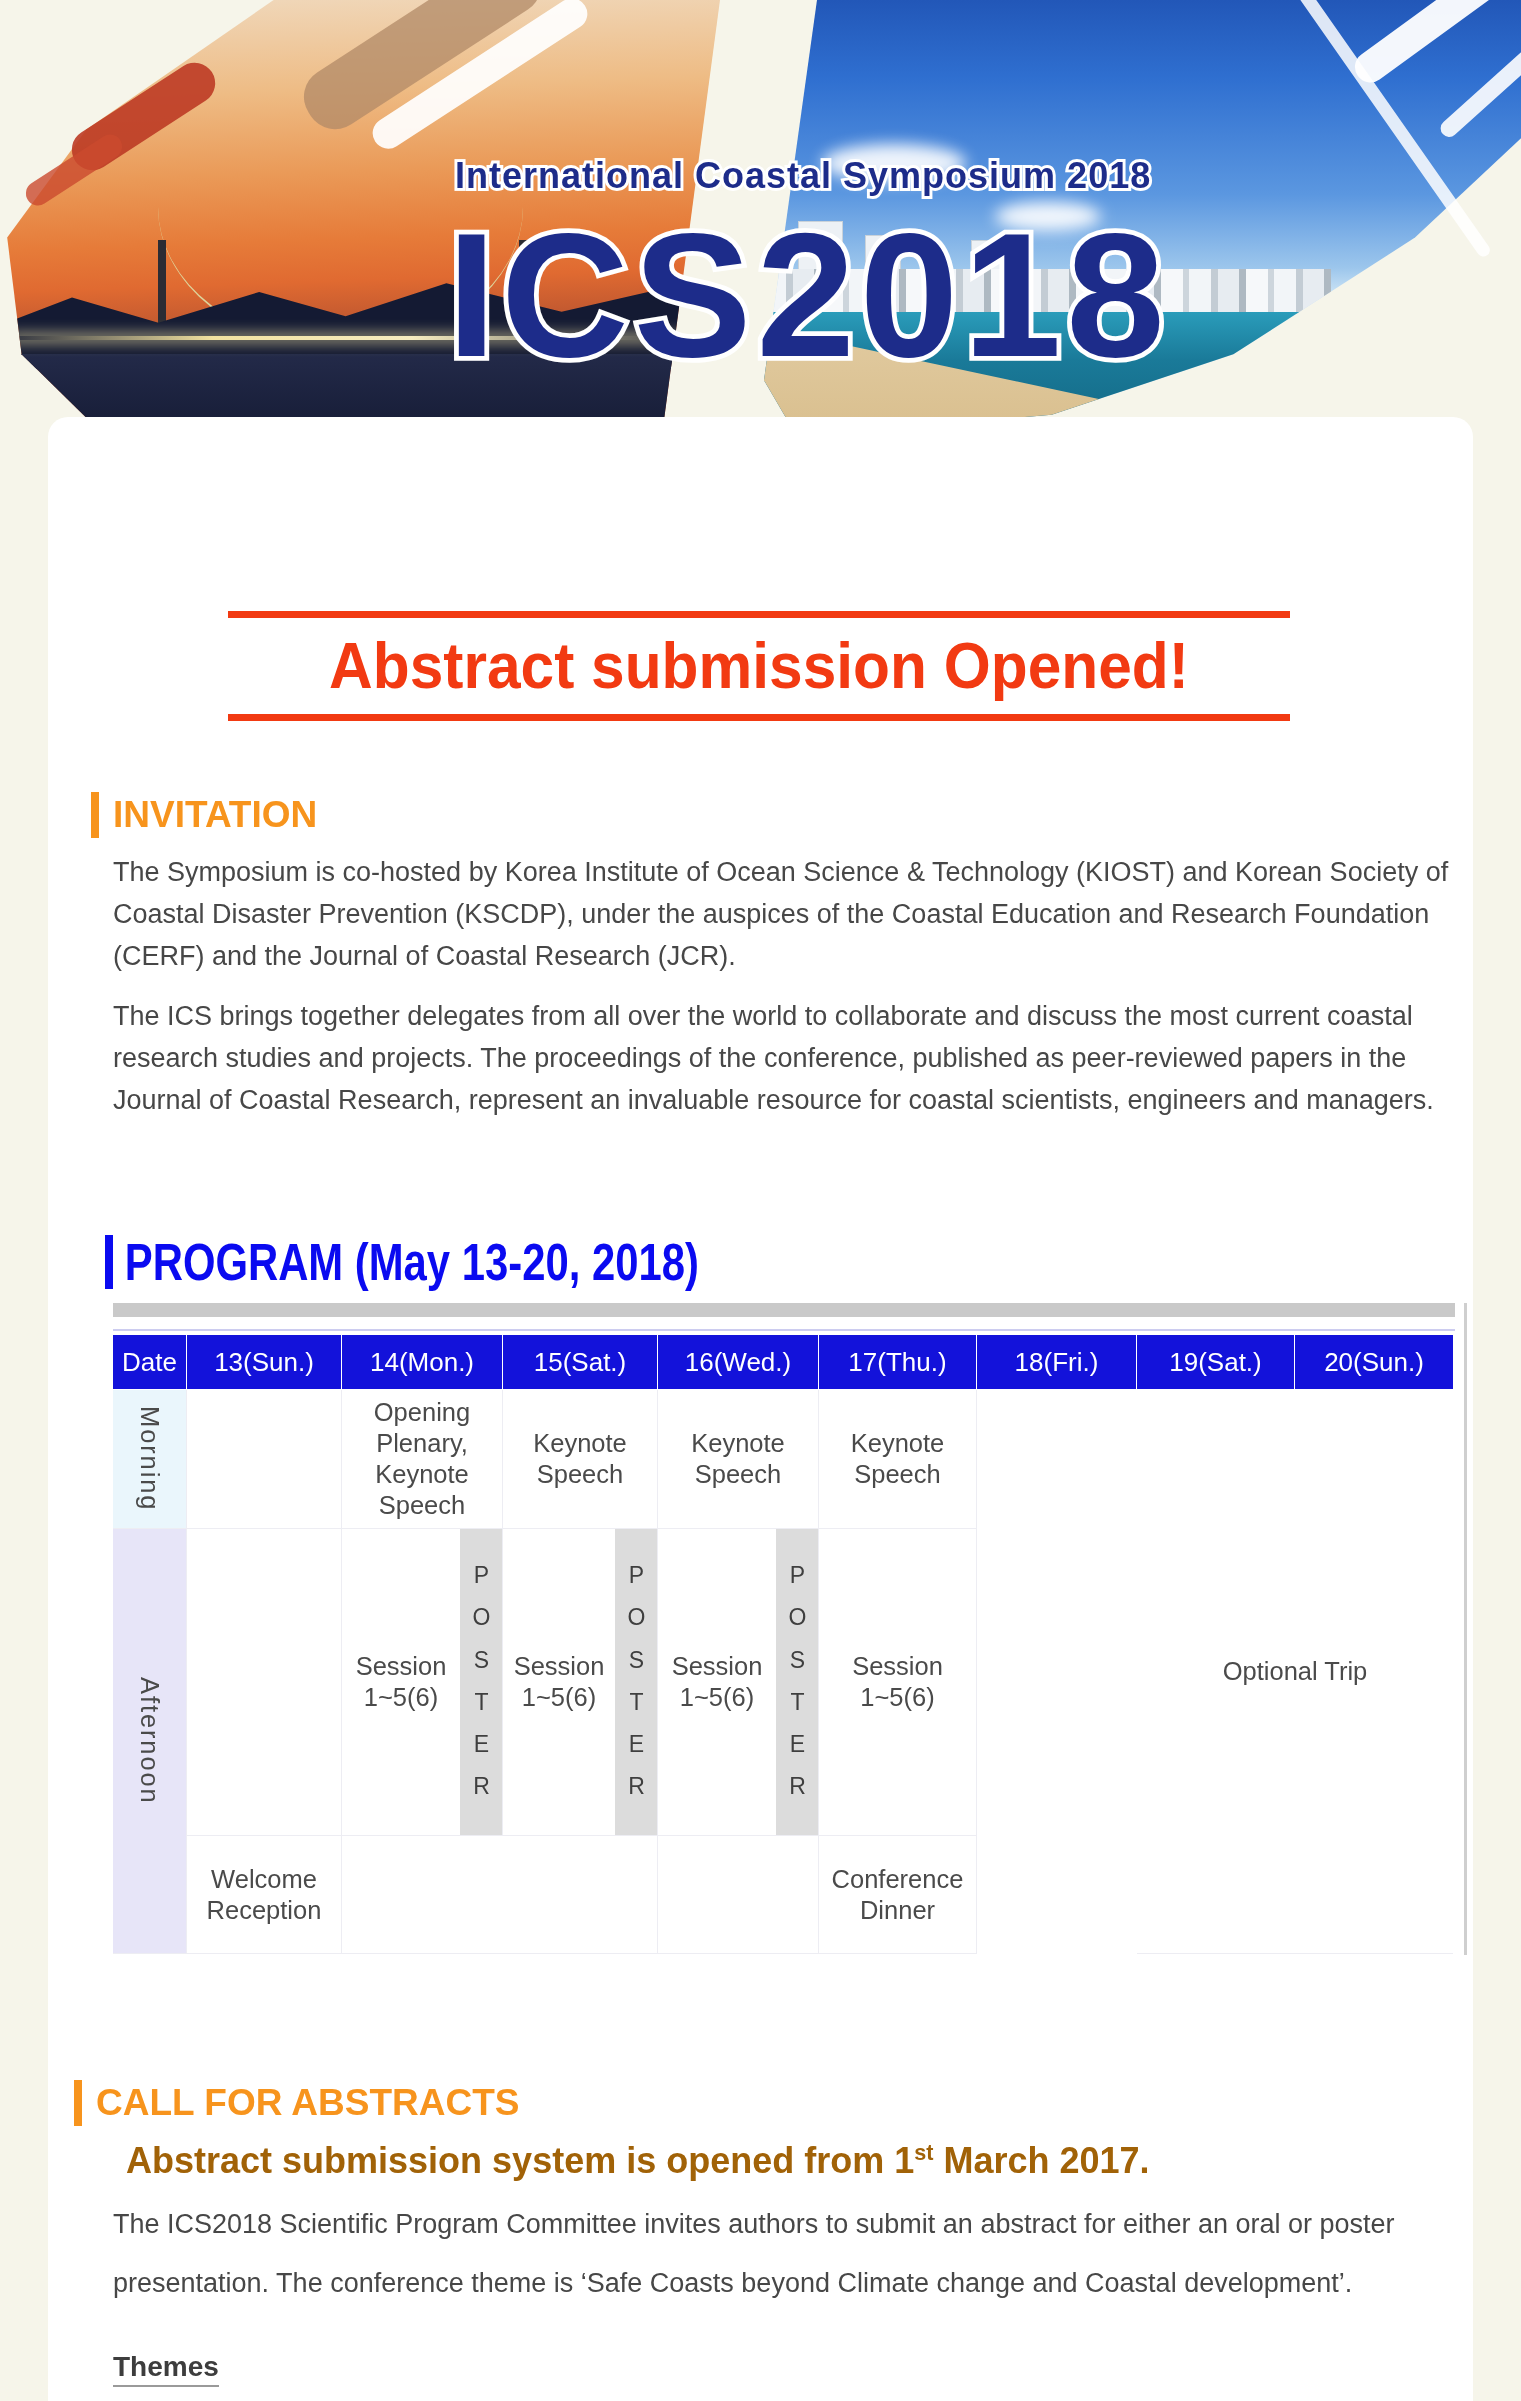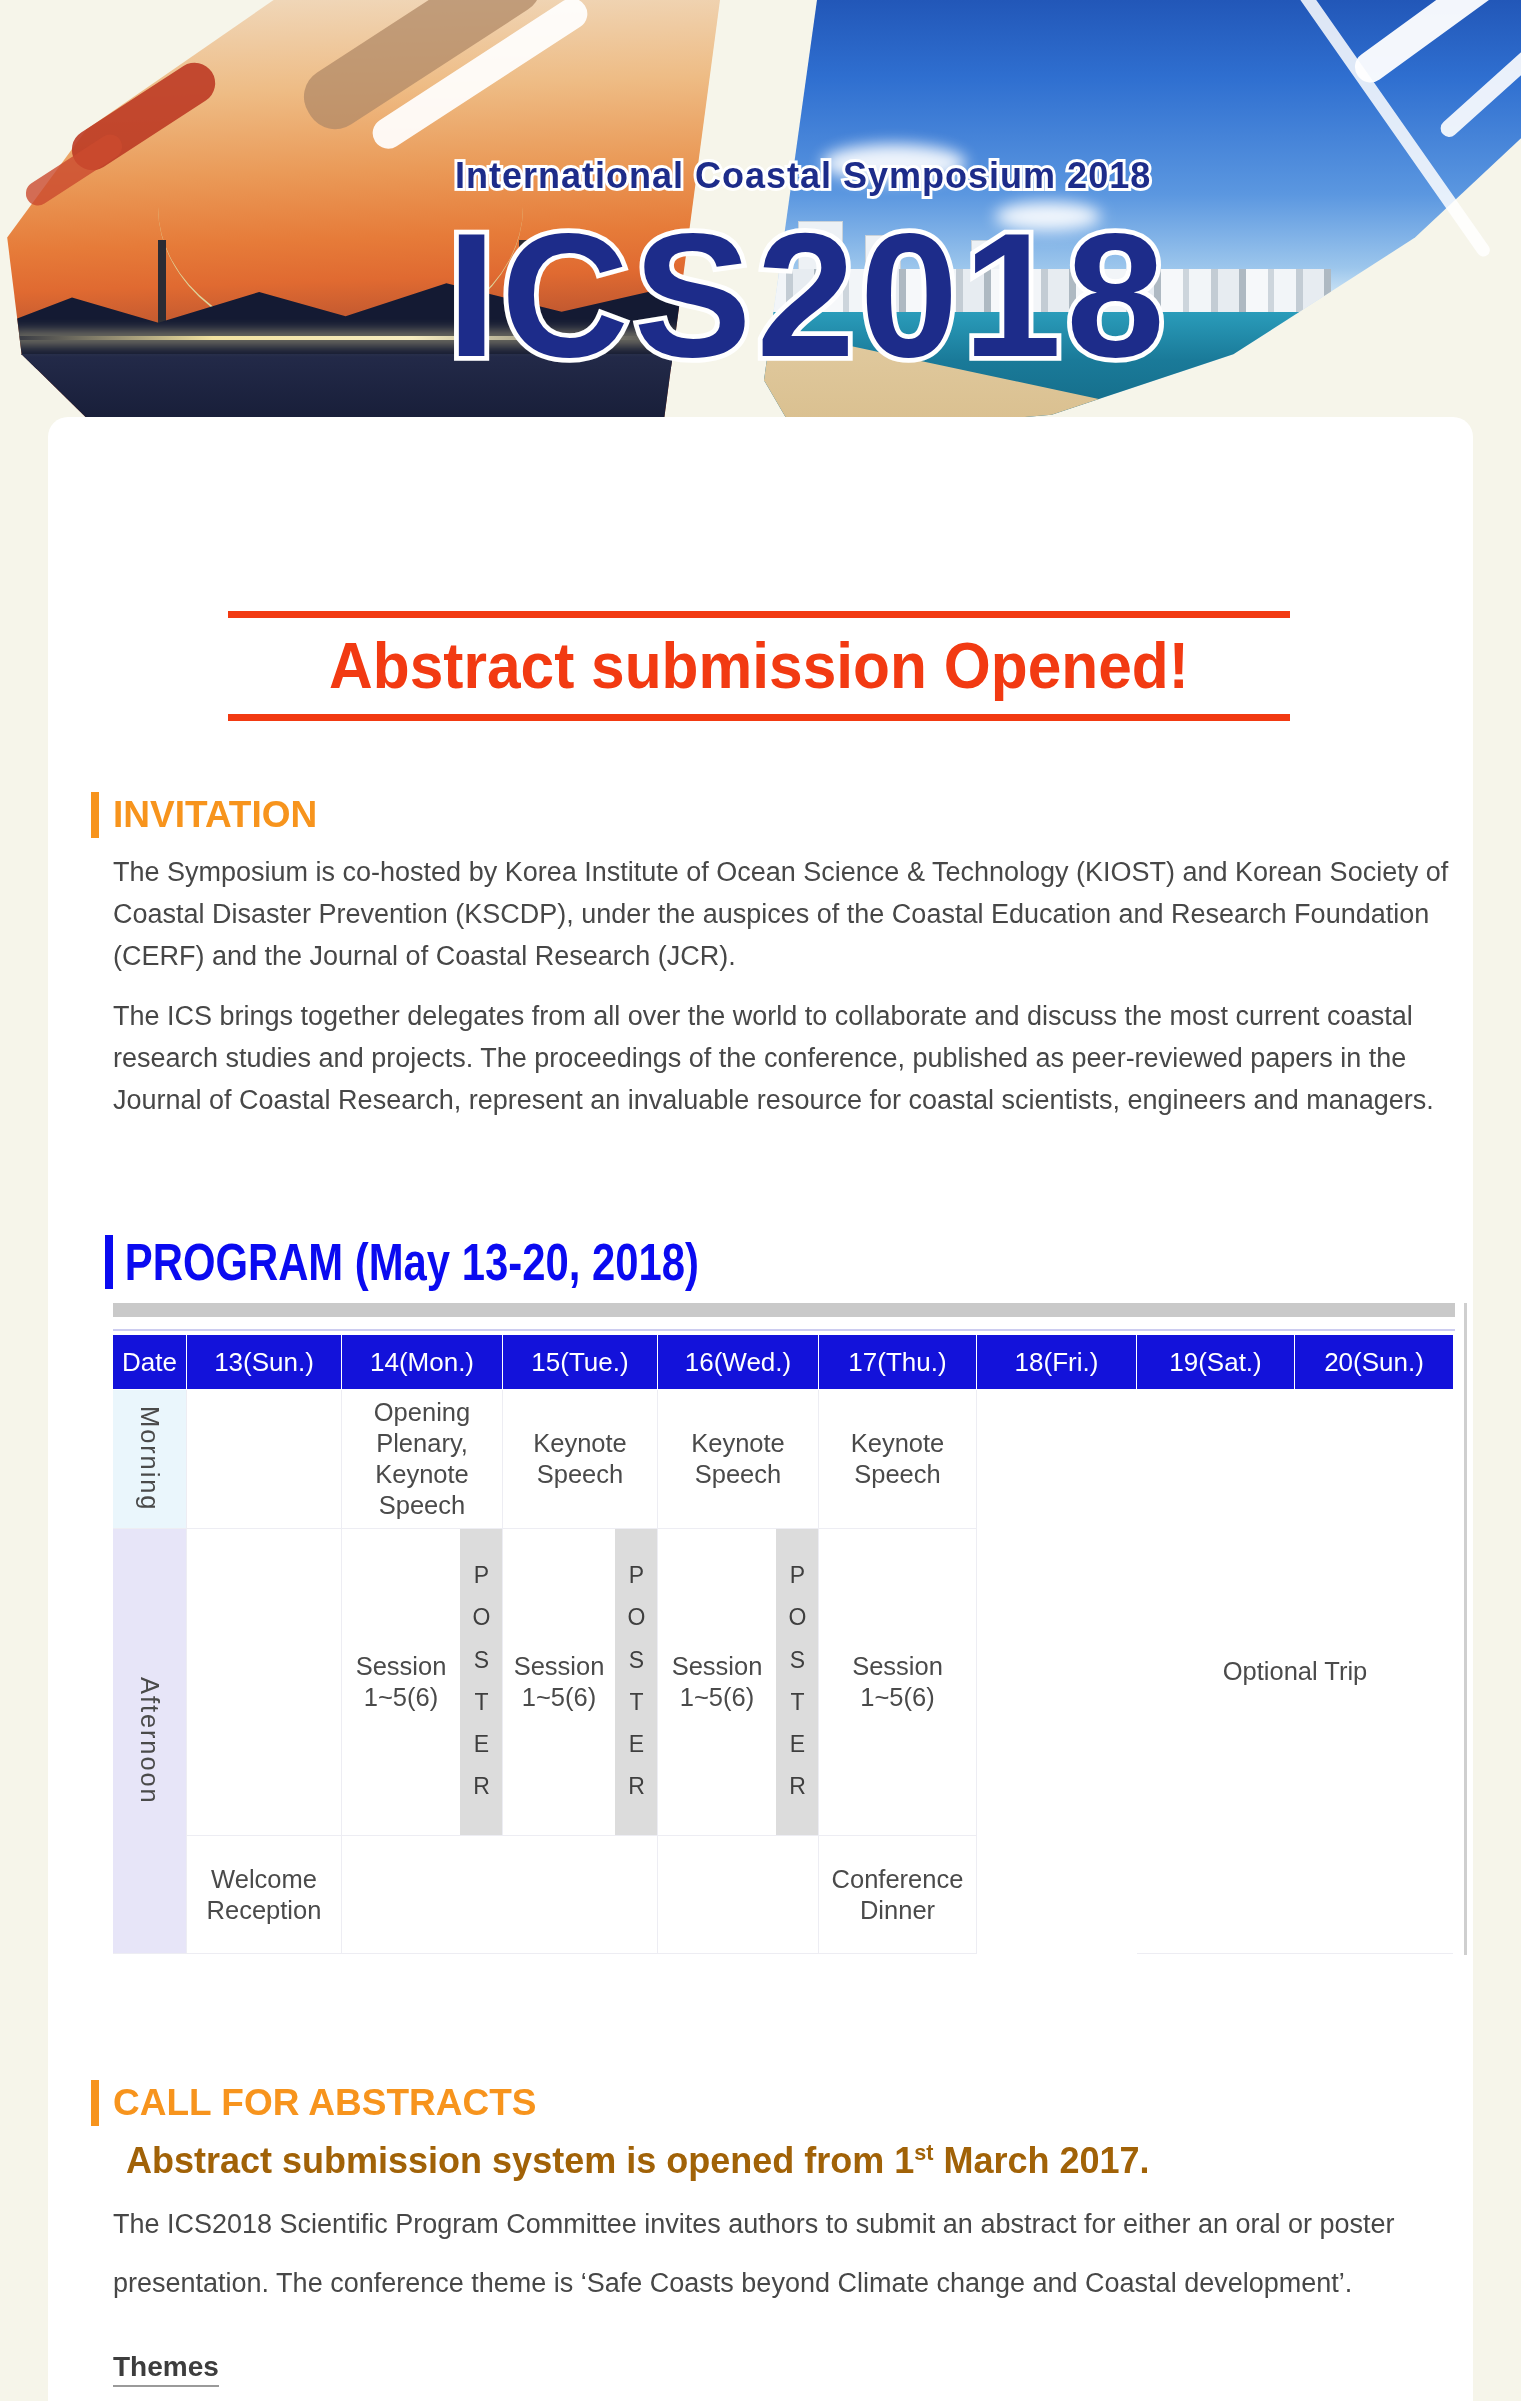--- a/index.html
+++ b/index.html
@@ -64,21 +64,21 @@
   .title-text{margin:10.6px 0;font-size:65px;font-weight:bold;color:#f23a12;transform:scaleX(.93);transform-origin:center;white-space:nowrap;}
 
   
   .sec-heading{position:absolute;display:flex;align-items:center;}
   .sec-bar{width:7.7px;align-self:stretch;}
   .sec-text{padding-left:14.4px;font-weight:bold;white-space:nowrap;}
   .h-orange .sec-bar{background:#f7941d;} .h-orange .sec-text{color:#f7941d;font-size:37px;}
   .h-blue .sec-bar{background:#0a0af0;} .h-blue .sec-text{color:#0a0af0;font-size:51px;transform:scaleX(.82);transform-origin:left center;}
   .inv-heading{left:91px;top:792px;height:46px;}
   .prog-heading{left:105px;top:1235px;height:54px;}
-  .cfa-heading{left:91px;top:2080px;height:46px;}
+  .cfa-heading{left:74px;top:2080px;height:46px;}
 
   .para{position:absolute;left:113px;width:1340px;font-size:27px;line-height:42px;color:#474747;text-align:left;}
   .p1{top:851px;} .p2{top:995px;}
   .cfa-bold{position:absolute;left:126px;top:2140px;font-size:36px;font-weight:bold;color:#a16207;}
   .cfa-bold sup{vertical-align:super;font-size:60%;}
   .cfa-para{top:2195px;line-height:59px;}
 
   
   .hscroll{position:absolute;left:113px;top:1303px;width:1342px;height:14.4px;background:#c9c9c9;}
   .tbl-topline{position:absolute;left:113px;top:1329px;width:1342px;height:1.9px;background:#ccccf0;}
@@ -168,21 +168,21 @@
 
   <div class="hscroll"></div>
   <div class="tbl-topline"></div>
   <div class="vscroll"></div>
 
   <div class="ptable">
 
     <div class="th" style="grid-column:1;grid-row:1;">Date</div>
     <div class="th" style="grid-column:2;grid-row:1;">13(Sun.)</div>
     <div class="th" style="grid-column:3/5;grid-row:1;">14(Mon.)</div>
-    <div class="th" style="grid-column:5/7;grid-row:1;">15(Tue.)</div>
+    <div class="th" style="grid-column:5/7;grid-row:1;">15(Sat.)</div>
     <div class="th" style="grid-column:7/9;grid-row:1;">16(Wed.)</div>
     <div class="th" style="grid-column:9;grid-row:1;">17(Thu.)</div>
     <div class="th" style="grid-column:10;grid-row:1;">18(Fri.)</div>
     <div class="th" style="grid-column:11;grid-row:1;">19(Sat.)</div>
     <div class="th last" style="grid-column:12;grid-row:1;">20(Sun.)</div>
 
     <div class="rowlabel morning-bg" style="grid-column:1;grid-row:2;">Morning</div>
     <div class="td" style="grid-column:2;grid-row:2;"></div>
     <div class="td" style="grid-column:3/5;grid-row:2;">Opening Plenary, Keynote Speech</div>
     <div class="td" style="grid-column:5/7;grid-row:2;">Keynote Speech</div>

